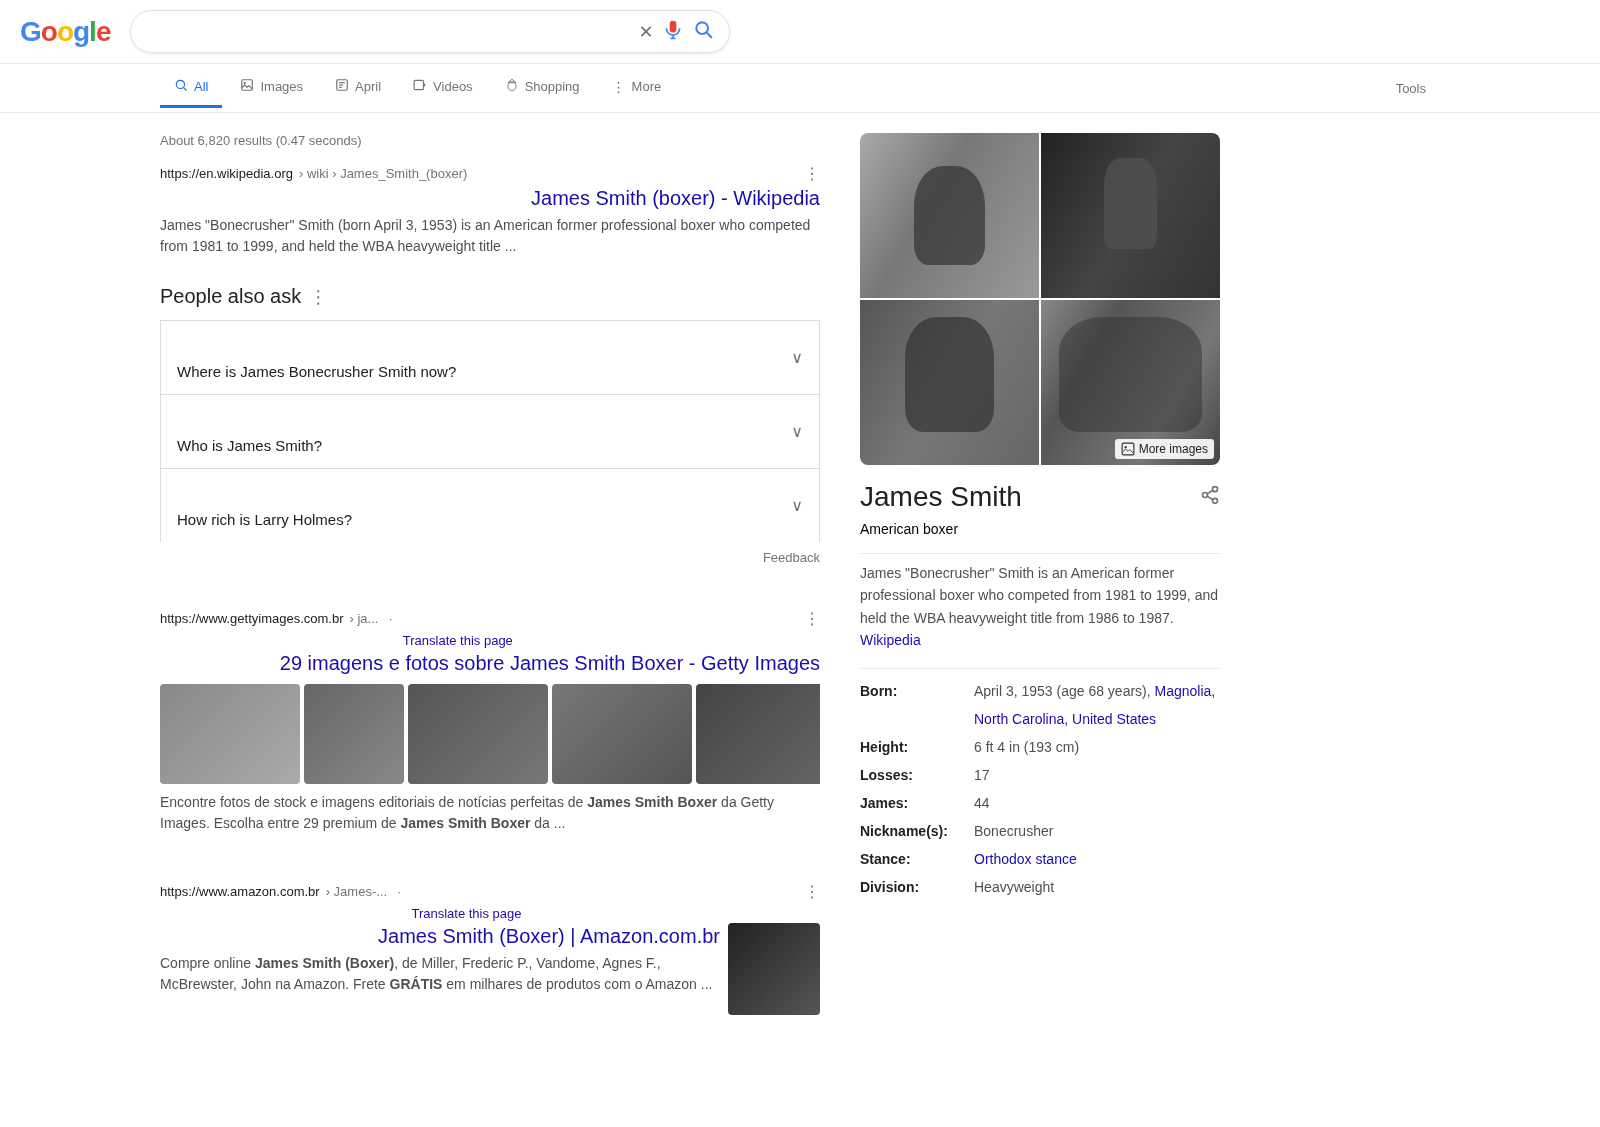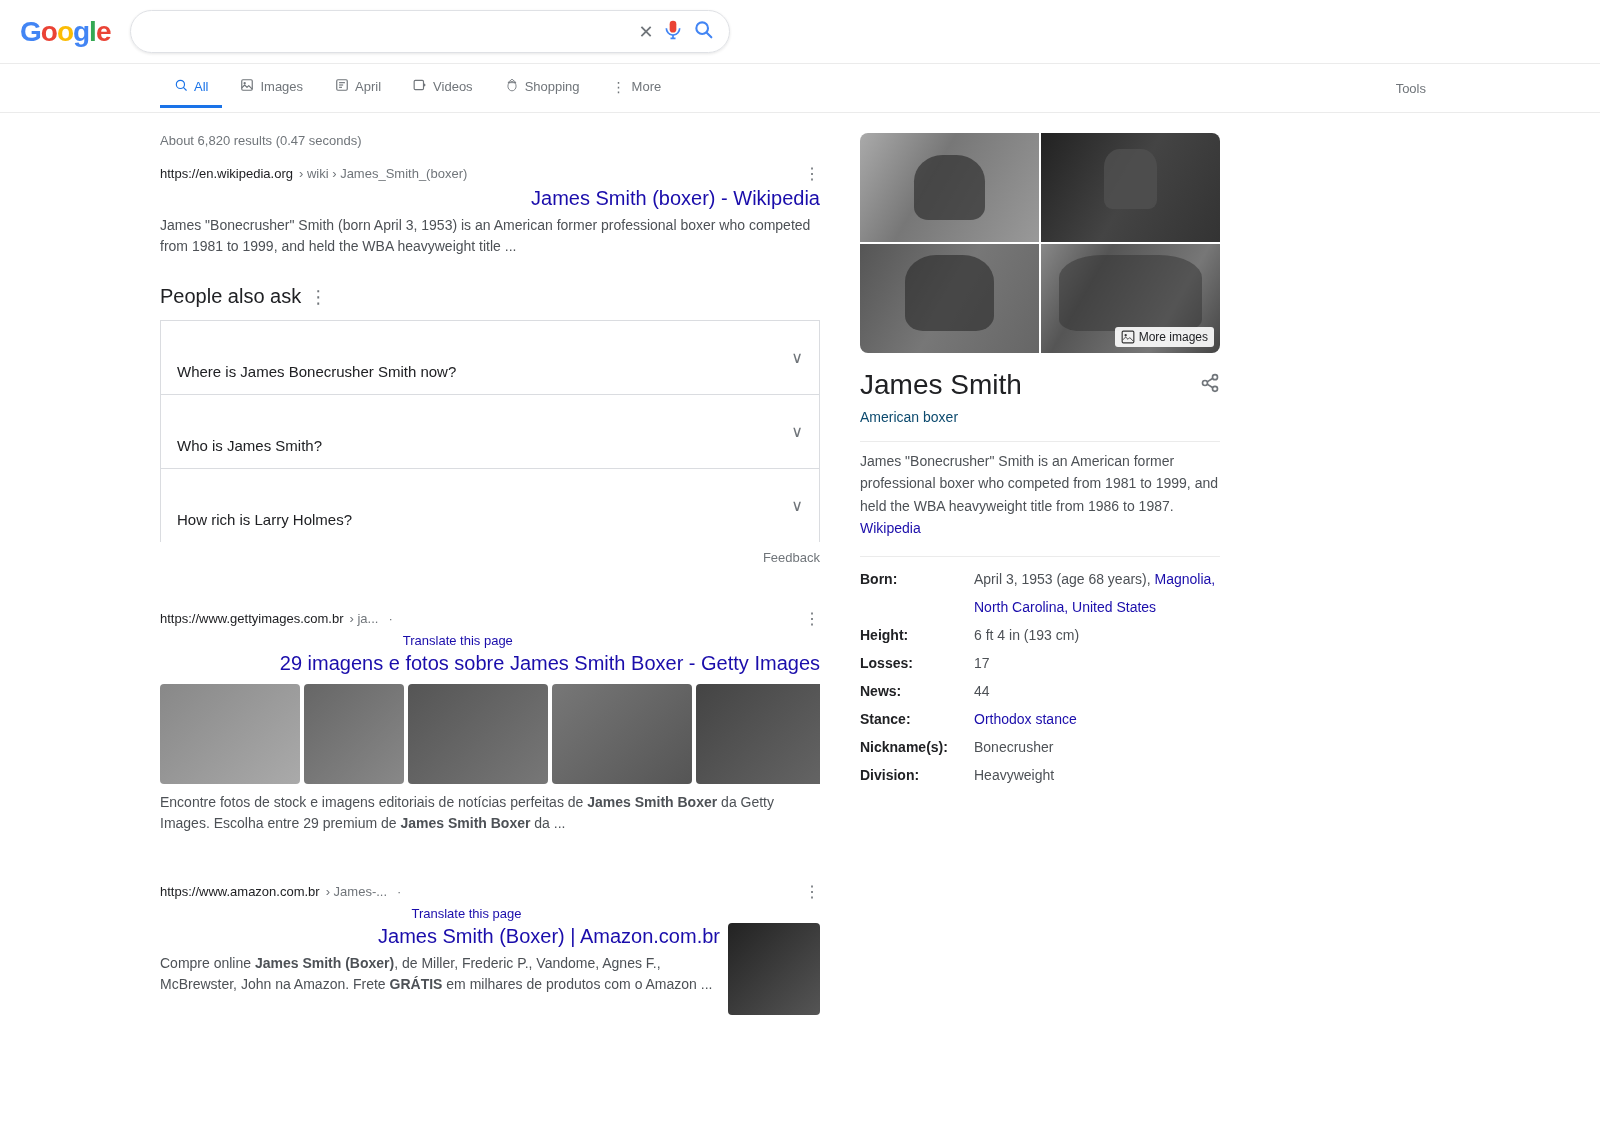--- a/index.html
+++ b/index.html
@@ -63,33 +63,33 @@
     
     .translate-link { color: #1a0dab; cursor: pointer; font-size: 13px; text-decoration: none; margin-top: 44px; }
 
     
     .result-with-thumb { display: flex; gap: 8px; }
     .result-thumb { width: 92px; height: 92px; background: #e0e0e0; border-radius: 4px; flex-shrink: 0; }
     .kp-img { background: #c0c0c0; overflow: hidden; position: relative; }
     .more-images-overlay { position: absolute; bottom: 6px; right: 6px; background: rgba(255,255,255,0.9); border-radius: 3px; padding: 3px 6px; font-size: 12px; display: flex; align-items: center; gap: 4px; cursor: pointer; }
 
     .kp-name { font-size: 28px; font-weight: normal; color: #202124; margin-bottom: 4px; }
-    .kp-type { font-size: 14px; color: #0c4a6e; margin-bottom: 16px; }
+    .kp-type { font-size: 14px; color: #000000; margin-bottom: 16px; }
     .kp-share-btn { background: none; border: none; cursor: pointer; color: #70757a; font-size: 18px; float: right; margin-top: 4px; }
     .kp-description { font-size: 14px; color: #4d5156; line-height: 1.6; margin-bottom: 16px; }
     .kp-wiki-link { color: #1a0dab; text-decoration: none; cursor: pointer; }
     .kp-facts { font-size: 14px; line-height: 2; }
     .kp-fact { display: flex; gap: 4px; }
     .kp-fact-label { font-weight: bold; min-width: 110px; }
     .kp-fact-value { color: #4d5156; }
     .kp-fact-link { color: #1a0dab; text-decoration: none; cursor: pointer; }
     .kp-divider { border: none; border-top: 1px solid #ebebeb; margin: 8px 0; }
 
     
-    .kp-images-grid { display: grid; grid-template-columns: 1fr 1fr; grid-template-rows: 1fr 1fr; gap: 2px; height: 220px; border-radius: 8px; overflow: hidden; margin-bottom: 16px; text-align: right; }
+    .kp-images-grid { display: grid; grid-template-columns: 1fr 1fr; grid-template-rows: 1fr 1fr; gap: 2px; height: 332px; border-radius: 8px; overflow: hidden; margin-bottom: 16px; text-align: right; }
     .kp-img-top-left { grid-column: 1; grid-row: 1; }
     .kp-img-top-right { grid-column: 2; grid-row: 1; }
     .kp-img-bottom-left { grid-column: 1; grid-row: 2; }
     .kp-img-bottom-middle { grid-column: 2; grid-row: 2; position: relative; overflow: hidden; }
 
     
     .bold { font-weight: bold; }
   </style>
 </head>
 <body>
@@ -324,37 +324,37 @@
         <span class="kp-fact-label">Height:</span>
         <span class="kp-fact-value">6 ft 4 in (193 cm)</span>
       </div>
 
       <div class="kp-fact">
         <span class="kp-fact-label">Losses:</span>
         <span class="kp-fact-value">17</span>
       </div>
 
       <div class="kp-fact">
-        <span class="kp-fact-label">News:</span>
+        <span class="kp-fact-label">James:</span>
         <span class="kp-fact-value">44</span>
+      </div>
+
+      <div class="kp-fact">
+        <span class="kp-fact-label">Nickname(s):</span>
+        <span class="kp-fact-value">Bonecrusher</span>
       </div>
 
       <div class="kp-fact">
         <span class="kp-fact-label">Stance:</span>
         <span class="kp-fact-value">
           <a class="kp-fact-link" href="#">Orthodox stance</a>
         </span>
       </div>
 
       <div class="kp-fact">
-        <span class="kp-fact-label">Nickname(s):</span>
-        <span class="kp-fact-value">Bonecrusher</span>
-      </div>
-
-      <div class="kp-fact">
         <span class="kp-fact-label">Division:</span>
         <span class="kp-fact-value">Heavyweight</span>
       </div>
 
     </div>
 
   </div>
 </div>
 
 </body></html>

